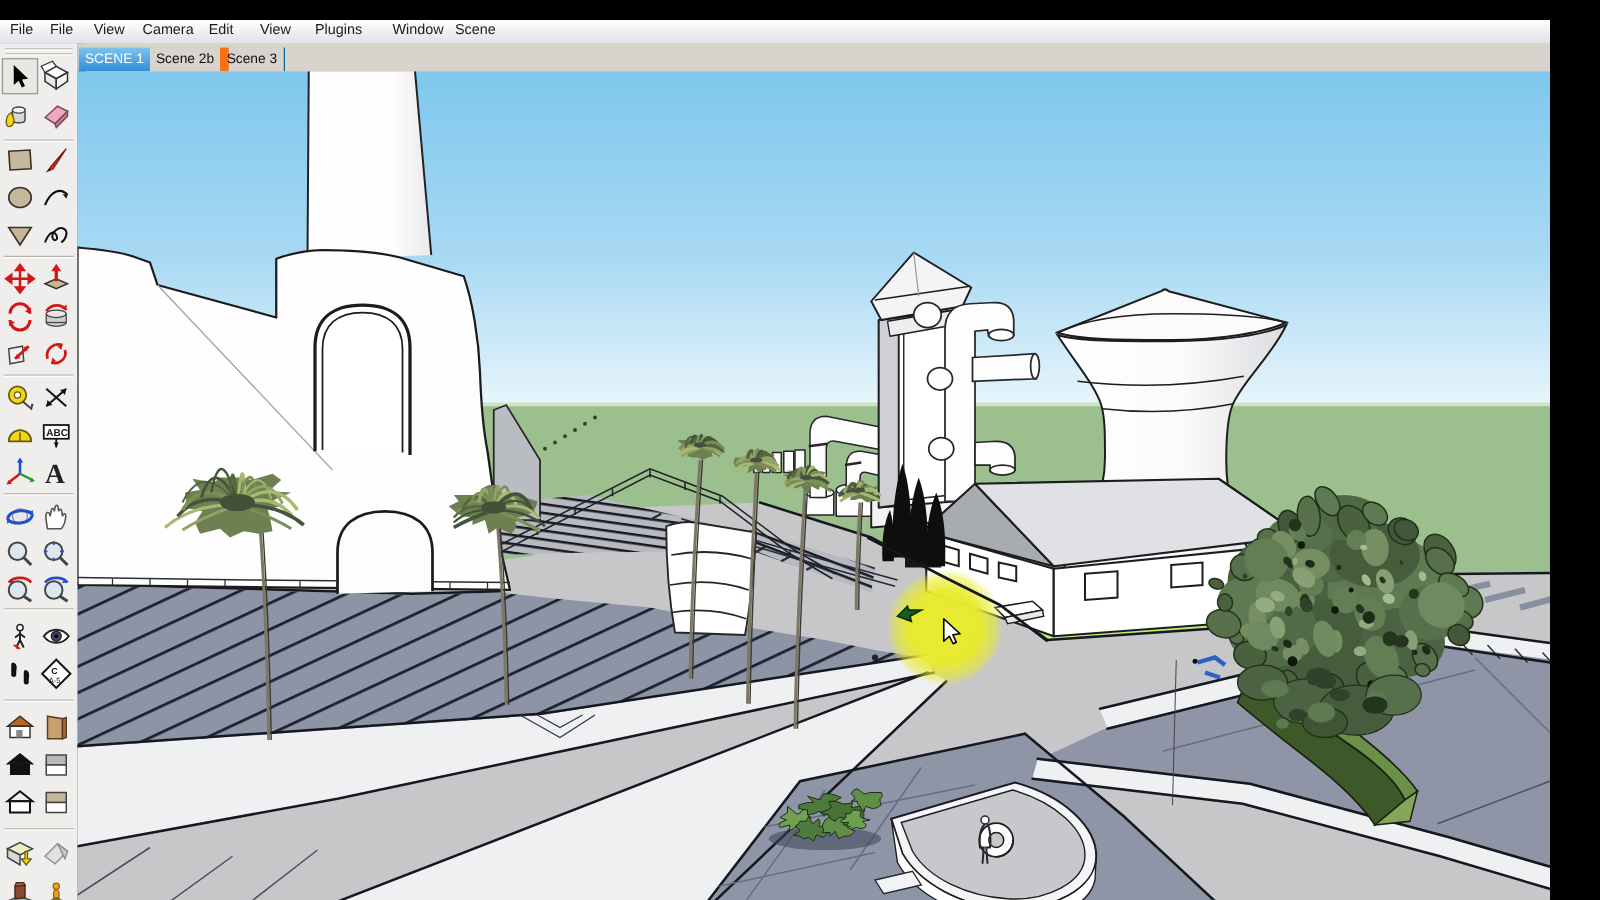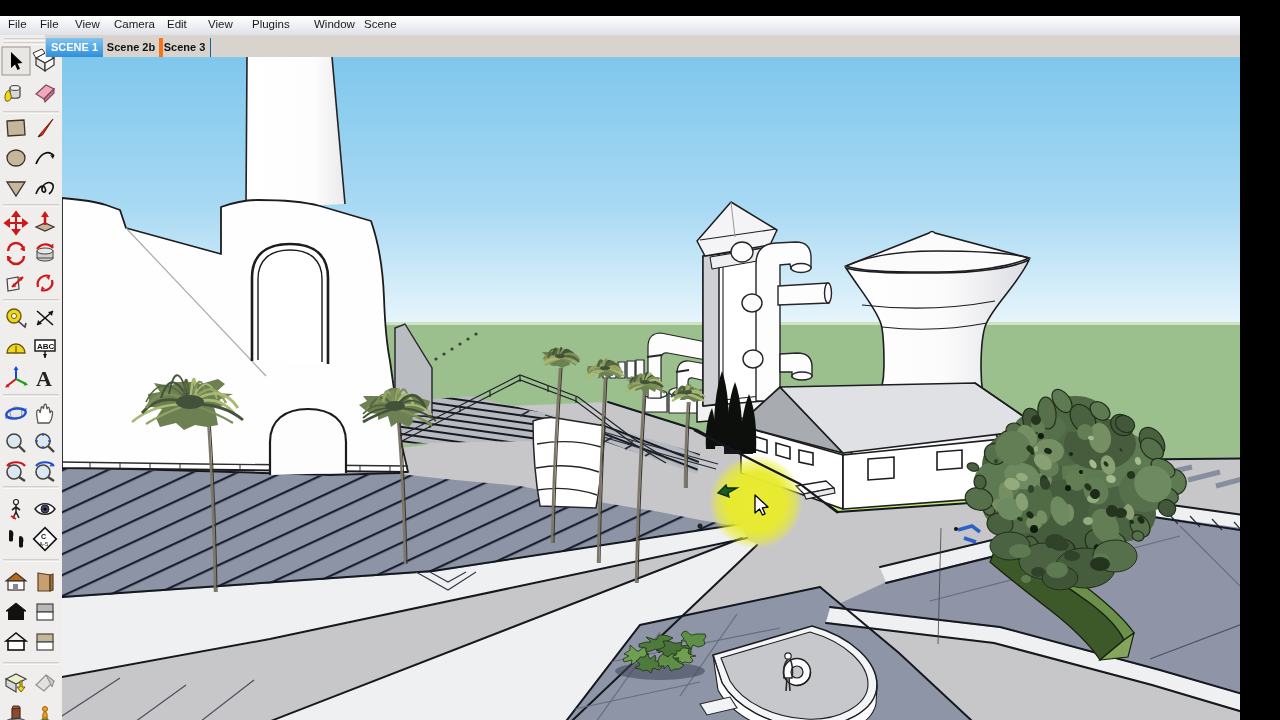--- a/index.html
+++ b/index.html
@@ -3,24 +3,24 @@
 <meta charset="utf-8">
 <style>
   html,body{margin:0;padding:0;background:#000;}
   #app{position:relative;width:1240px;height:720px;overflow:hidden;background:#bef264;
        font-family:"Liberation Sans", sans-serif;margin-top:16px;}
   #menubar{position:absolute;left:0;top:0;width:1280px;height:19px;
        background:linear-gradient(#ffffff,#ebedf1 60%,#dfe2e8);border-bottom:1px solid #c8c8c8;}
   #menubar span{position:absolute;top:2px;font-size:11.5px;color:#1a1a1a;}
   #toolbar{position:absolute;left:0;top:19px;width:62px;height:694px;background:#f0eeec;
        border-right:7px solid #0f766e;}
-  #tabbar{position:absolute;left:45px;top:19px;width:1218px;height:22px;background:#d8d4cd;font-weight:bold;}
+  #tabbar{position:absolute;left:62px;top:19px;width:1218px;height:22px;background:#d8d4cd;}
   .tab{position:absolute;top:3px;height:19px;font-size:11px;line-height:19px;text-align:center;color:#111;}
   #tab1{left:1px;width:57px;background:linear-gradient(#7fc3ef,#2e8fd8);color:#fff;}
-  #tab2{left:58px;width:56px;border-right:4px solid #f97316;}
+  #tab2{left:58px;width:56px;border-right:7px solid #f97316;}
   #tab3{left:114px;width:51px;border-right:1px solid #0369a1;}
   #viewport{position:absolute;left:62px;top:41px;width:1218px;height:672px;}
   #blackbar{position:absolute;left:0;top:713px;width:1280px;height:7px;background:#010101;}
 </style>
 </head>
 <body>
 <div id="app">
   <div id="menubar">
     <span style="left:8px">File</span>
     <span style="left:40px">File</span>

